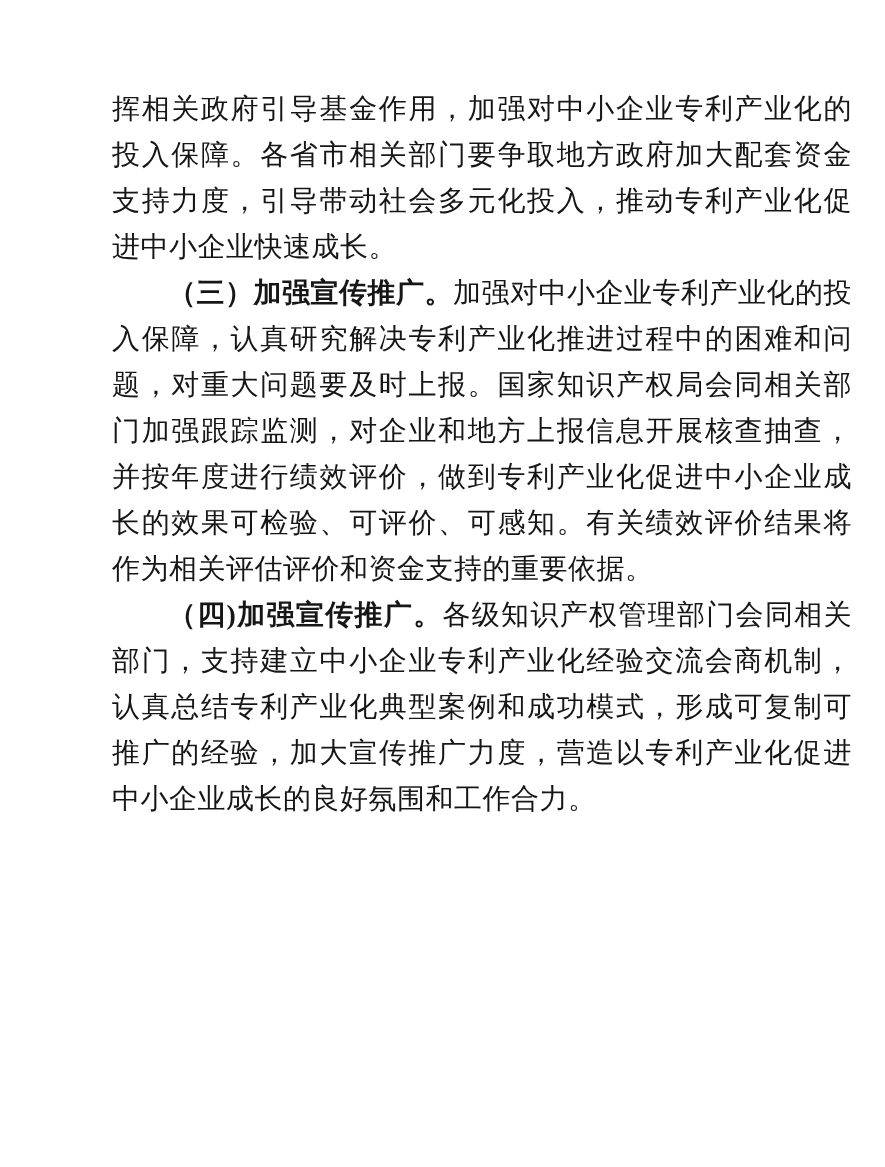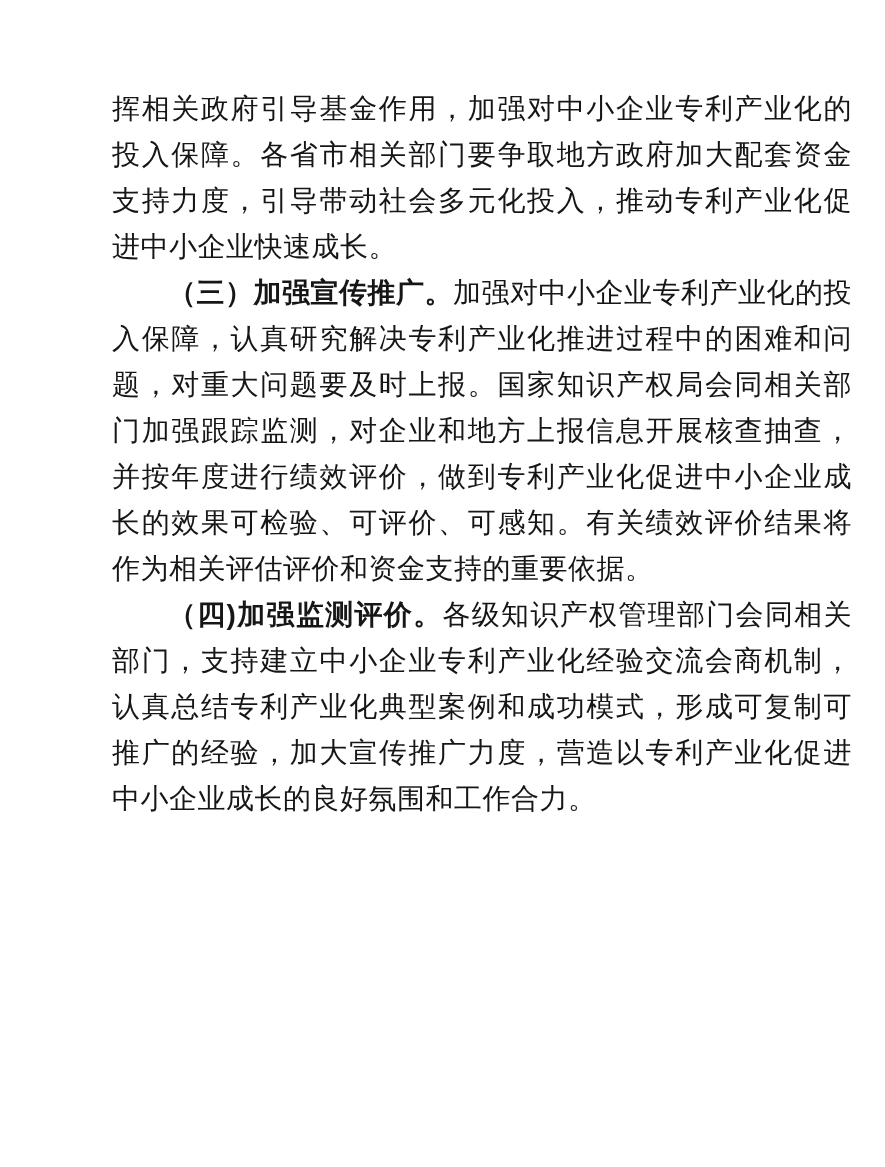--- a/index.html
+++ b/index.html
@@ -5,21 +5,21 @@
   html, body {
     margin: 0;
     padding: 0;
     background: #ffffff;
   }
   .page {
     position: relative;
     width: 885px;
     height: 831px;
     background: #ffffff;
-    font-family: Liberation Sans, sans-serif;
+    font-family: Liberation Serif, serif;
     color: #161616;
     overflow: hidden;
   }
   .doc-body {
     position: absolute;
     top: 86px;
     left: 112px;
     width: 740px;
   }
   .para {
@@ -54,20 +54,20 @@
 </head>
 <body>
 
 <div class="page">
   <main class="doc-body">
 
     <p class="para"><span class="body-text">挥相关政府引导基金作用，加强对中小企业专利产业化的投入保障。各省市相关部门要争取地方政府加大配套资金支持力度，引导带动社会多元化投入，推动专利产业化促进中小企业快速成长。</span></p>
 
     <p class="para indented"><span class="para-heading">（三）加强宣传推广。</span><span class="body-text">加强对中小企业专利产业化的投入保障，认真研究解决专利产业化推进过程中的困难和问题，对重大问题要及时上报。国家知识产权局会同相关部门加强跟踪监测，对企业和地方上报信息开展核查抽查，并按年度进行绩效评价，做到专利产业化促进中小企业成长的效果可检验、可评价、可感知。有关绩效评价结果将作为相关评估评价和资金支持的重要依据。</span></p>
 
-    <p class="para indented"><span class="para-heading">（四)加强监测评价。</span><span class="body-text">各级知识产权管理部门会同相关部门，支持建立中小企业专利产业化经验交流会商机制，认真总结专利产业化典型案例和成功模式，形成可复制可推广的经验，加大宣传推广力度，营造以专利产业化促进中小企业成长的良好氛围和工作合力。</span></p>
+    <p class="para indented"><span class="para-heading">（四)加强宣传推广。</span><span class="body-text">各级知识产权管理部门会同相关部门，支持建立中小企业专利产业化经验交流会商机制，认真总结专利产业化典型案例和成功模式，形成可复制可推广的经验，加大宣传推广力度，营造以专利产业化促进中小企业成长的良好氛围和工作合力。</span></p>
 
     <p class="attachment">附件：入库企业基本标准</p>
 
   </main>
 
   <div class="footer">— 8 —</div>
 </div>
 
 </body></html>

